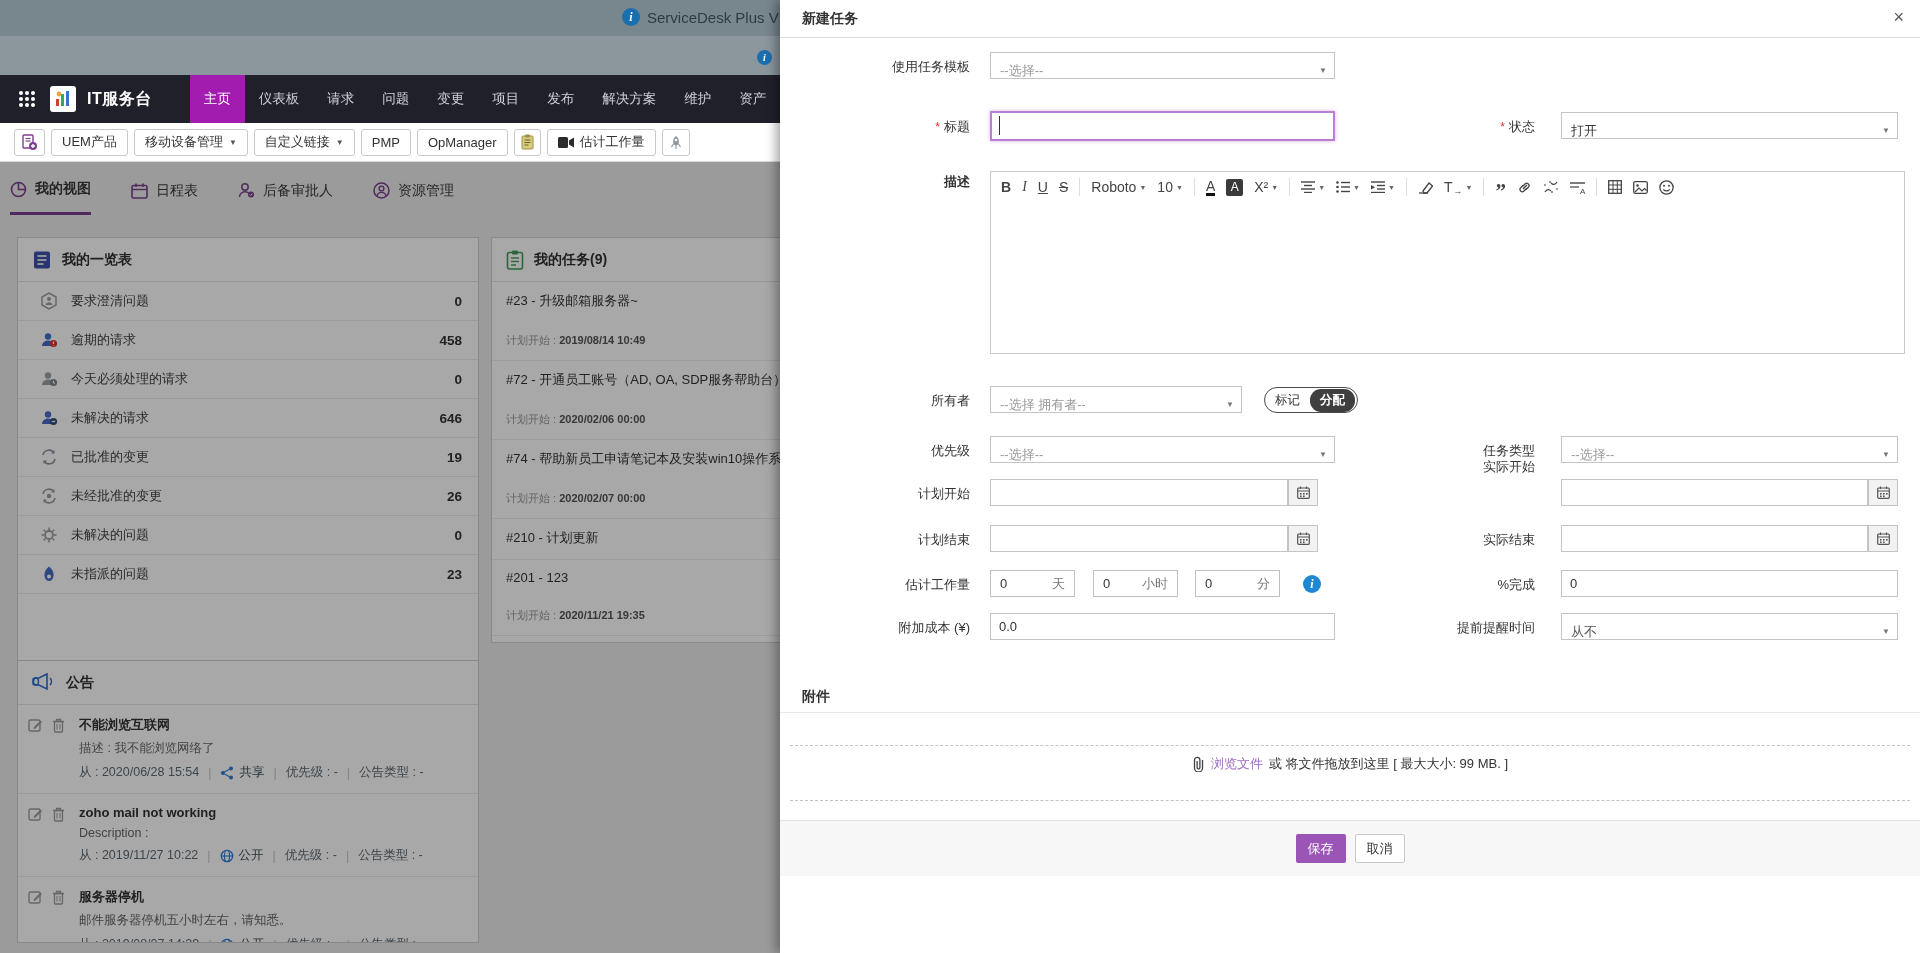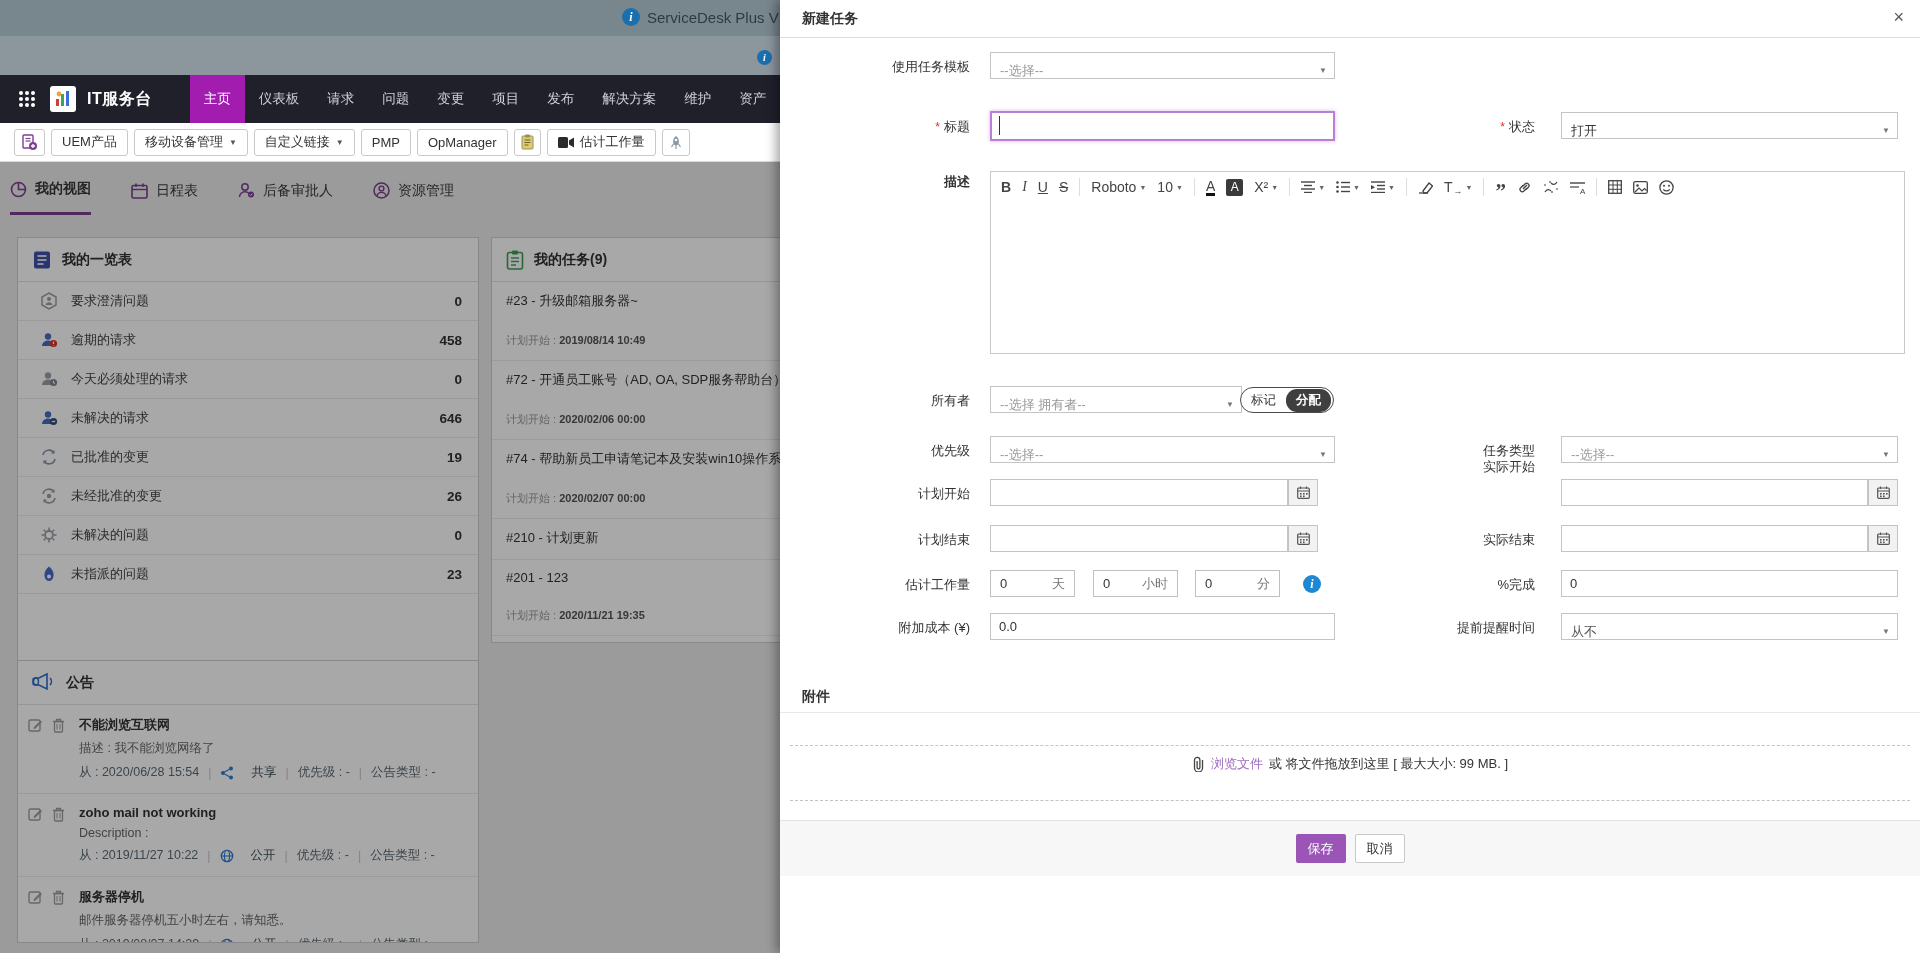--- a/index.html
+++ b/index.html
@@ -61,21 +61,21 @@
   .task-date .v { color: #555; font-weight: bold; }
 
   
   .ann-item { display: flex; padding: 11px 12px 12px 10px; border-bottom: 1px solid #ececec; }
   .ann-actions { display: flex; gap: 9px; padding-top: 2px; }
   .ann-body { margin-left: 14px; }
   .ann-title { font-size: 13px; font-weight: bold; color: #333; cursor: pointer; }
   .ann-desc { margin-top: 6px; font-size: 12.5px; color: #666; }
   .ann-meta { margin-top: 7px; font-size: 12.5px; color: #5c6b76; display: flex; align-items: center; gap: 9px; }
   .ann-meta .pipe { color: #c9c9c9; }
-  .ann-meta .vis { display: inline-flex; align-items: center; gap: 17px; color: #3c4f5c; }
+  .ann-meta .vis { display: inline-flex; align-items: center; gap: 5px; color: #3c4f5c; }
 
   
   .modal { position: absolute; left: 780px; top: 0; width: 1140px; height: 953px; background: #fff;
            z-index: 10; box-shadow: -4px 0 10px rgba(0,0,0,.35); }
   .modal-head { height: 38px; border-bottom: 1px solid #ddd; display: flex; align-items: center; padding: 0 22px; }
   .modal-title { font-size: 14px; font-weight: bold; color: #333; }
   .modal-close { position: absolute; right: 16px; top: 7px; font-size: 18px; color: #555; cursor: pointer; }
 
   .flabel { position: absolute; width: 170px; text-align: right; font-size: 13px; color: #333; left: 20px; }
   .flabel2 { position: absolute; width: 155px; text-align: right; font-size: 13px; color: #333; left: 600px; }
@@ -87,21 +87,21 @@
   .sel.dark { color: #333; }
   .inp { position: absolute; height: 27px; border: 1px solid #c4c4c4; background: #fff; font-size: 13px;
          color: #333; padding: 0 8px; }
   .title-inp { position: absolute; left: 210px; top: 111px; width: 345px; height: 30px; border: 2px solid #b97fd4;
                box-shadow: 0 0 4px rgba(170,90,200,.45); background: #fff; padding: 0 7px; font-size: 13px; }
   .caret-line { position: absolute; left: 219px; top: 116px; width: 1px; height: 19px; background: #333; }
 
   .cal-btn { position: absolute; width: 30px; height: 27px; border: 1px solid #c4c4c4; background: #f2f2f2;
              display: flex; align-items: center; justify-content: center; cursor: pointer; }
 
-  .toggle { position: absolute; left: 460px; top: 387px; height: 26px; border: 1.5px solid #4a4a4a;
+  .toggle { position: absolute; left: 484px; top: 387px; height: 26px; border: 1.5px solid #4a4a4a;
             border-radius: 13px; display: flex; align-items: center; background: #fff; overflow: hidden; }
   .toggle .opt { font-size: 12.5px; padding: 0 10px; color: #333; cursor: pointer; }
   .toggle .opt.on { background: #3f3f3f; color: #fff; border-radius: 11px; margin: 2px 2px 2px 0; padding: 3px 10px; font-weight: bold; }
 
   .effort-box { position: absolute; top: 570px; width: 85px; height: 27px; border: 1px solid #bfbfbf;
                 display: flex; align-items: center; justify-content: space-between; padding: 0 9px; font-size: 13px; }
   .effort-box .num { color: #333; } .effort-box .unit { color: #777; }
 
   
   .editor-toolbar { position: absolute; left: 210px; top: 171px; width: 915px; height: 32px; border: 1px solid #c9c9c9;

